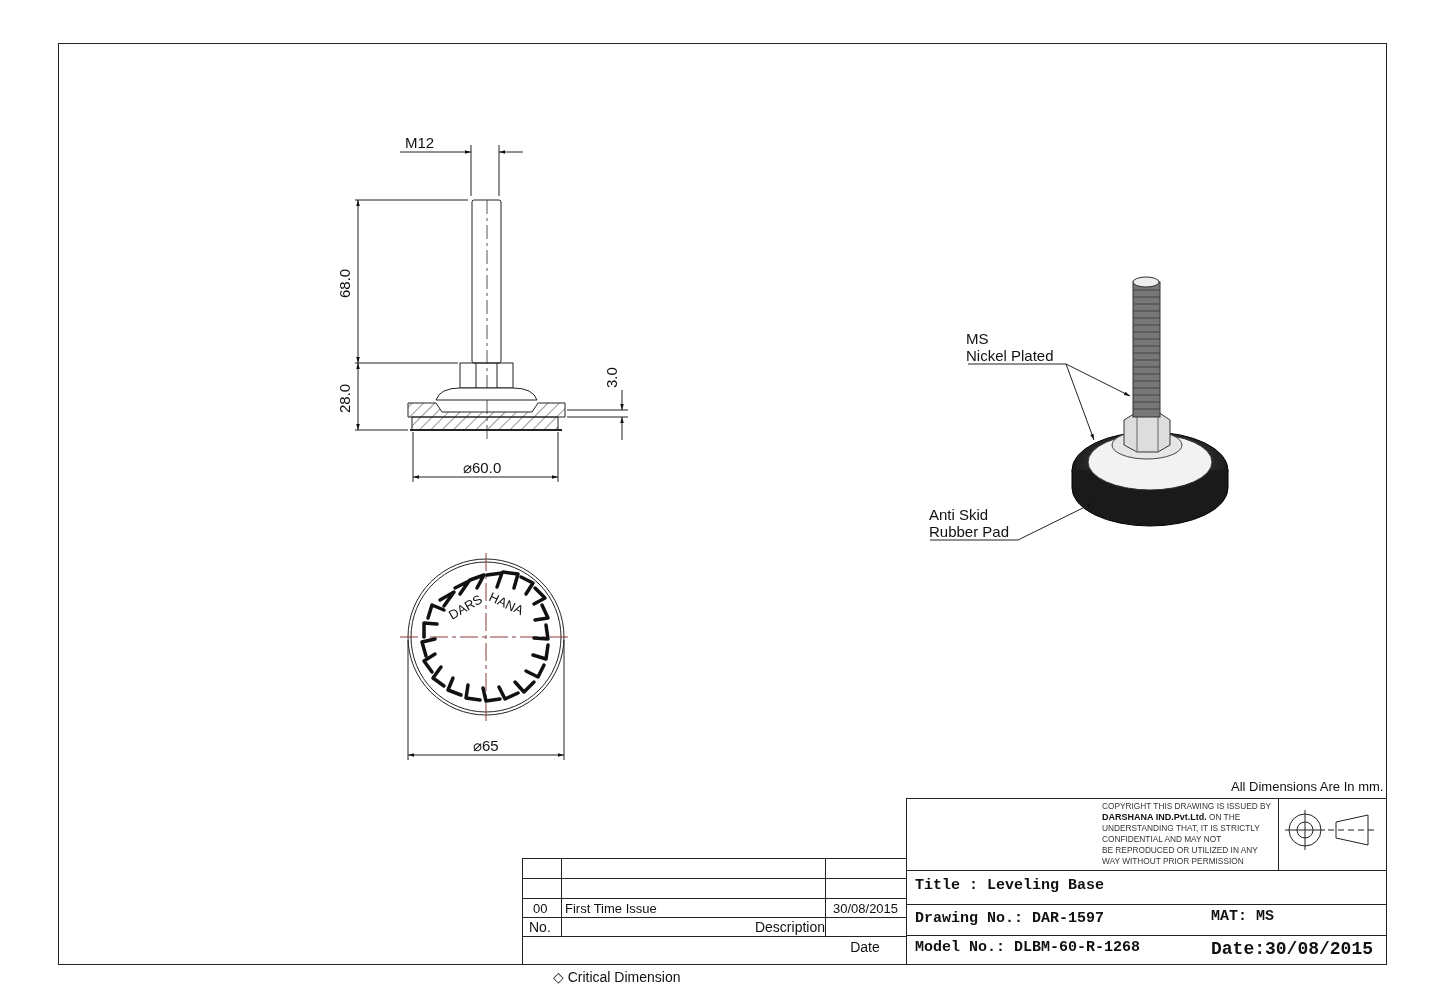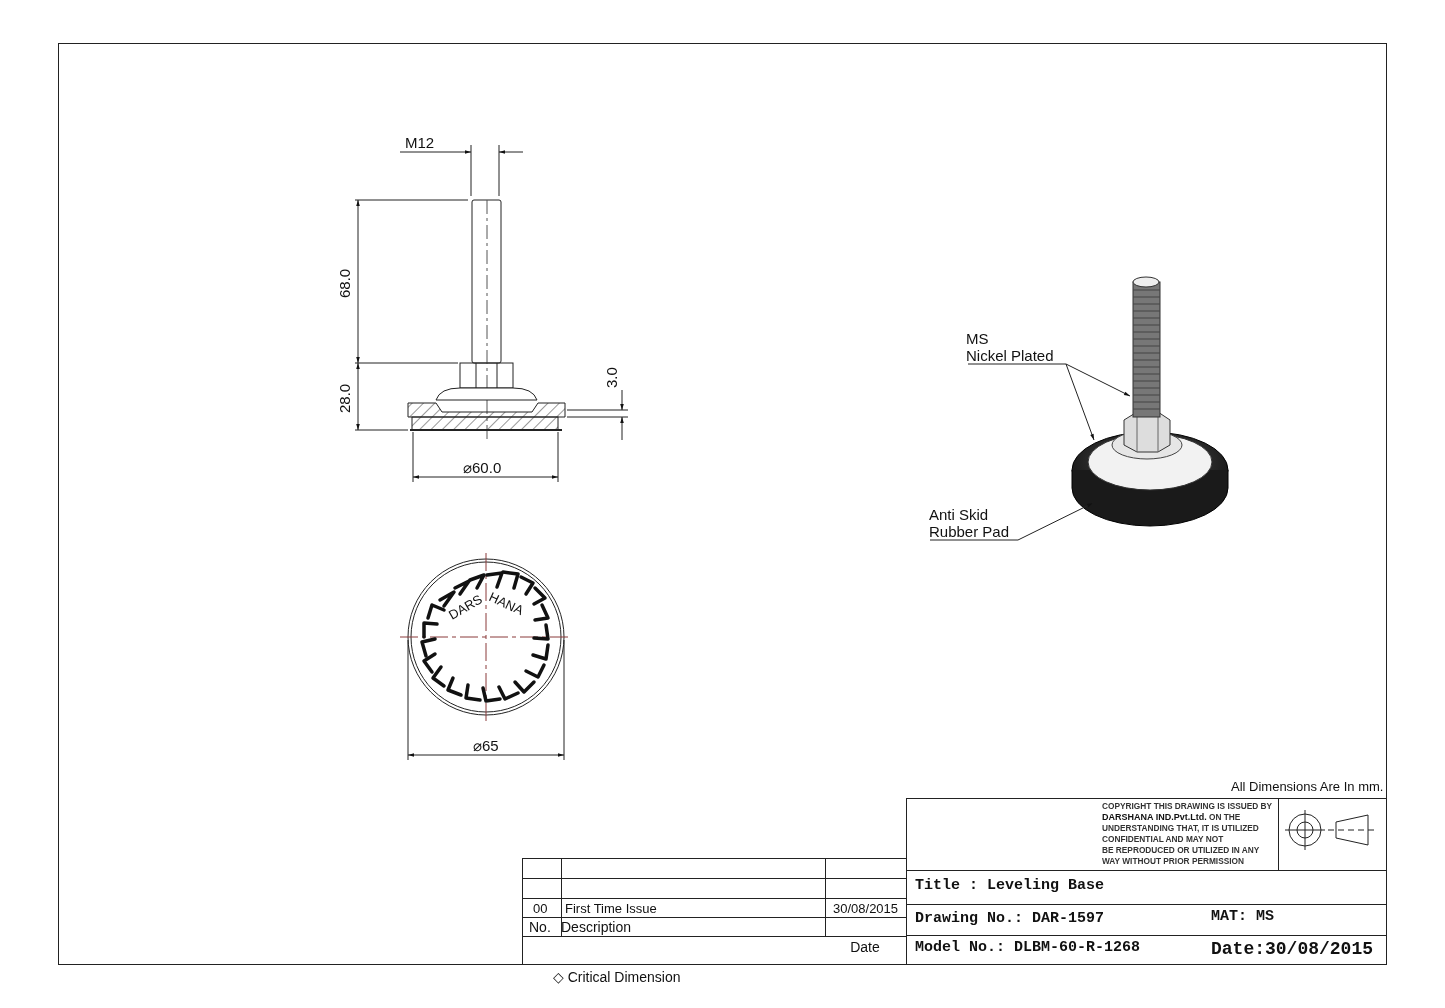--- a/index.html
+++ b/index.html
@@ -176,33 +176,33 @@
   <div style="position:absolute;left:38px;top:0;height:77px;border-left:1px solid #222;"></div>
   <div style="position:absolute;left:302px;top:0;height:77px;border-left:1px solid #222;"></div>
   <div style="position:absolute;left:0;right:0;top:19px;border-top:1px solid #222;"></div>
   <div style="position:absolute;left:0;right:0;top:39px;border-top:1px solid #222;"></div>
   <div style="position:absolute;left:0;right:0;top:58px;border-top:1px solid #222;"></div>
   <div style="position:absolute;left:0;right:0;top:77px;border-top:1px solid #222;"></div>
   <div class="cell" style="left:10px;top:42px;">00</div>
   <div class="cell" style="left:42px;top:42px;">First Time Issue</div>
   <div class="cell" style="left:310px;top:42px;">30/08/2015</div>
   <div class="cell" style="left:6px;top:60px;font-size:14px;text-align:right;">No.</div>
-  <div class="cell" style="left:38px;width:264px;text-align:left;top:60px;font-size:14px;">Description</div>
+  <div class="cell" style="left:38px;width:264px;text-align:right;top:60px;font-size:14px;">Description</div>
   <div class="cell" style="left:302px;width:80px;text-align:center;top:60px;font-size:14px;margin-top:20px;">Date</div>
   <div class="cell" style="left:30px;top:83px;font-size:14px;margin-top:27px;">
     <span>◇</span>
     <span>Critical Dimension</span>
   </div>
 </div>
 
 <div class="tb">
-  <div style="position:absolute;left:192px;top:0;width:180px;height:72px;border-right:1px solid #222;font-size:8.3px;line-height:11px;padding:2px 3px;box-sizing:border-box;color:#333;font-weight:bold;">
+  <div style="position:absolute;left:192px;top:0;width:180px;height:72px;border-right:1px solid #222;font-size:8.3px;line-height:11px;padding:2px 3px;box-sizing:border-box;color:#333;">
     <div>COPYRIGHT THIS DRAWING IS ISSUED BY</div>
     <div><b style="font-size:9px;color:#111;">DARSHANA IND.Pvt.Ltd.</b><span> ON THE</span></div>
-    <div>UNDERSTANDING THAT, IT IS UTILIZED</div>
+    <div>UNDERSTANDING THAT, IT IS STRICTLY</div>
     <div>CONFIDENTIAL AND MAY NOT</div>
     <div>BE REPRODUCED OR UTILIZED IN ANY</div>
     <div>WAY WITHOUT PRIOR PERMISSION</div>
   </div>
   <div style="position:absolute;left:0;right:0;top:71px;border-top:1px solid #222;"></div>
   <div style="position:absolute;left:0;right:0;top:105px;border-top:1px solid #222;"></div>
   <div style="position:absolute;left:0;right:0;top:136px;border-top:1px solid #222;"></div>
   <div class="abs mono" style="left:8px;top:78px;font-size:15px;font-weight:bold;">Title : Leveling Base</div>
   <div class="abs mono" style="left:8px;top:111px;font-size:15px;font-weight:bold;">Drawing No.: DAR-1597</div>
   <div class="abs mono" style="left:304px;top:109px;font-size:15px;font-weight:bold;">MAT: MS</div>

